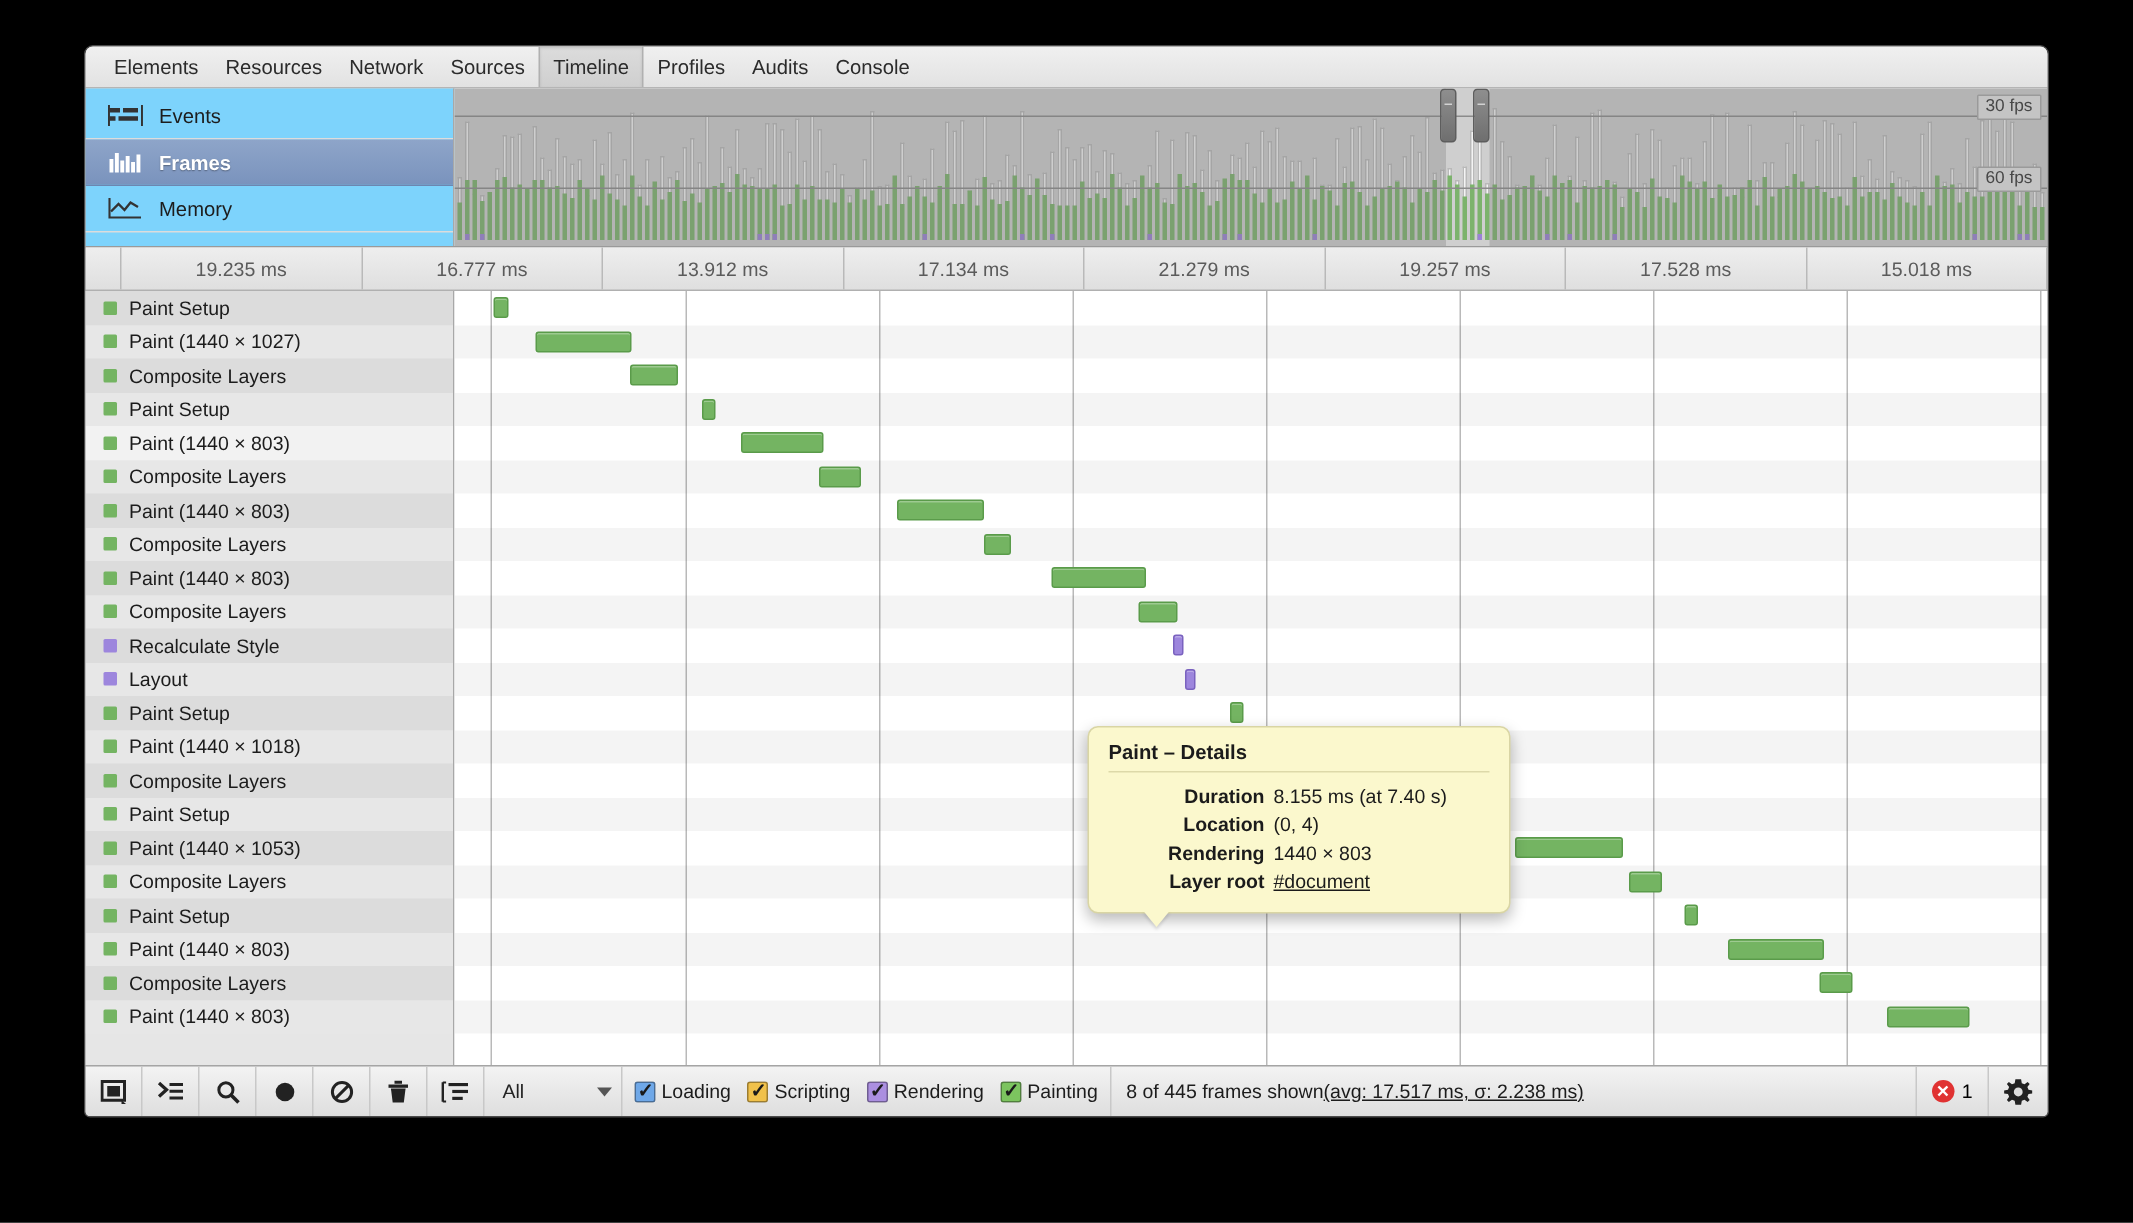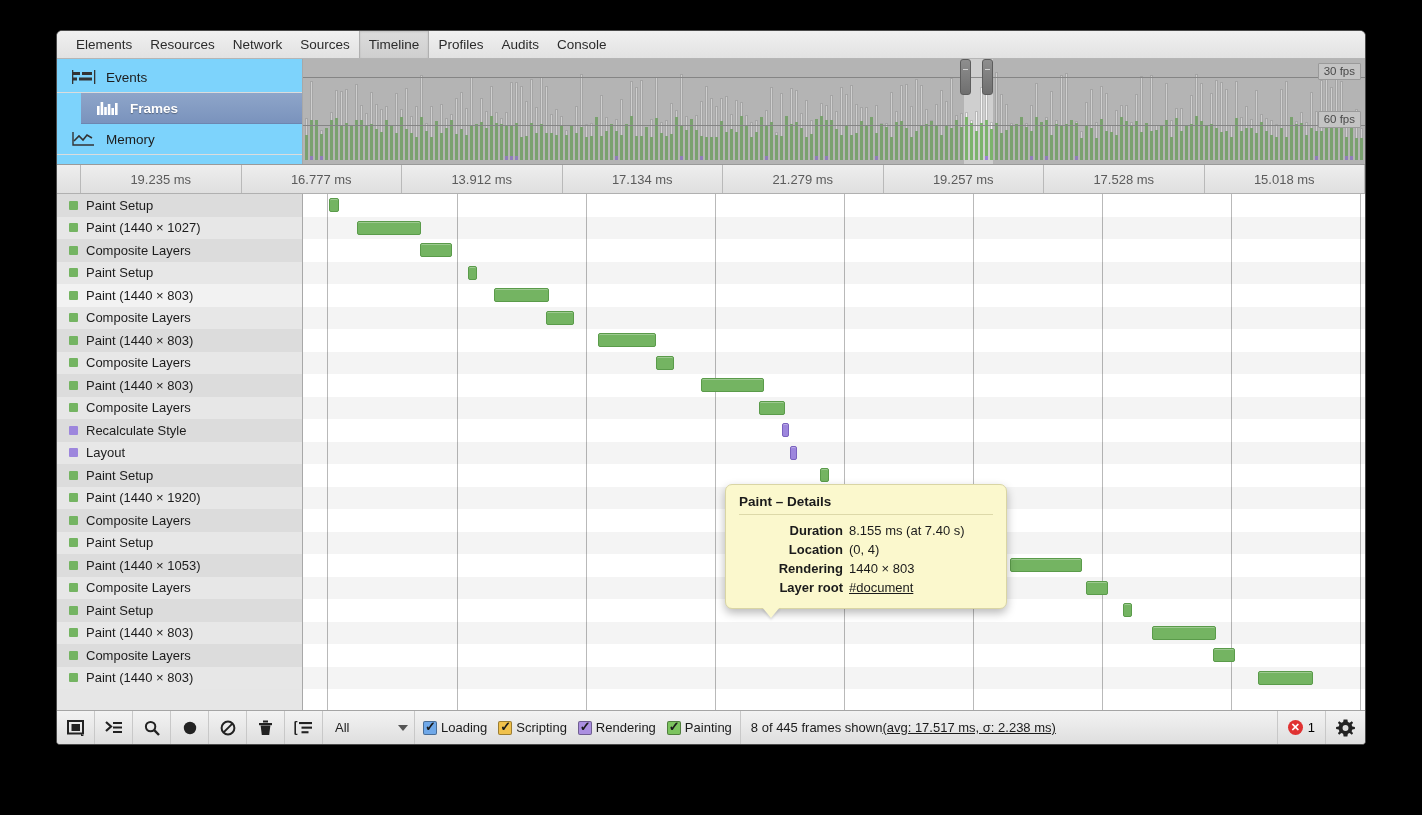--- a/index.html
+++ b/index.html
@@ -86,21 +86,20 @@
     padding-left: 14px;
     font-size: 13.5px;
     color: #1d1d1d;
     border-bottom: 1px solid #dcdcdc;
   }
   .mode-item.selected {
     background: linear-gradient(to bottom,#8ea5c9,#7a93bd);
     color: #fff; font-weight: bold;
     text-shadow: 0 1px 1px rgba(0,0,0,.35);
     border-bottom: 1px solid #6d86b0;
-    margin-left: 24px;
   }
   .mode-icon { width: 26px; height: 16px; margin-right: 9px; flex: 0 0 26px; }
   #graph {
     flex: 1 1 auto;
     position: relative;
     background: #cfcfcf;
     overflow: hidden;
   }
   #graph .fpsline {
     position: absolute; left: 0; right: 0;
@@ -846,21 +845,21 @@
         <div class="rec alt">
           <span class="swatch" style="background: rgb(157, 134, 221);"></span>
           <span>Layout</span>
         </div>
         <div class="rec">
           <span class="swatch" style="background: rgb(116, 180, 98);"></span>
           <span>Paint Setup</span>
         </div>
         <div class="rec alt">
           <span class="swatch" style="background: rgb(116, 180, 98);"></span>
-          <span>Paint (1440 × 1920)</span>
+          <span>Paint (1440 × 1018)</span>
         </div>
         <div class="rec">
           <span class="swatch" style="background: rgb(116, 180, 98);"></span>
           <span>Composite Layers</span>
         </div>
         <div class="rec alt">
           <span class="swatch" style="background: rgb(116, 180, 98);"></span>
           <span>Paint Setup</span>
         </div>
         <div class="rec">

